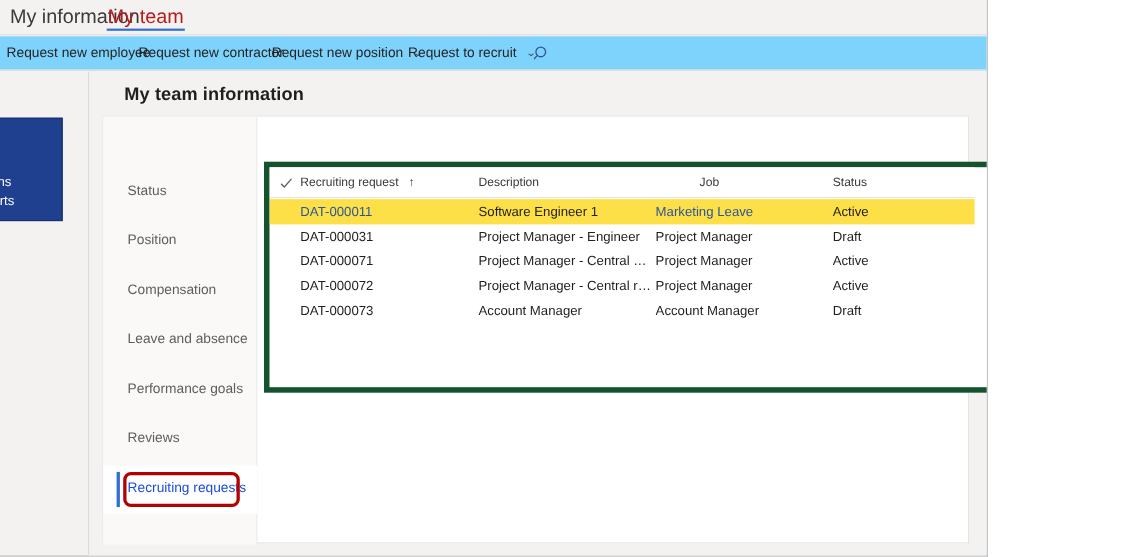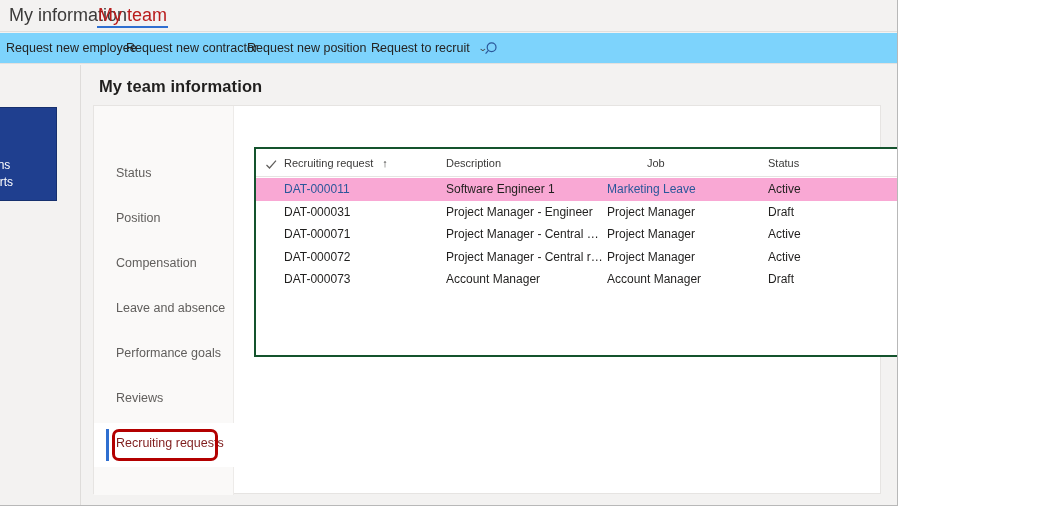--- a/index.html
+++ b/index.html
@@ -115,21 +115,21 @@
     position: absolute;
     left: 80px; top: 65px;
     width: 817px;
     height: 441px;
     background: #f3f2f1;
     border-left: 1px solid #dedcda;
   }
 
   #page-title {
     position: absolute;
-    left: 18px; top: 12px;
+    left: 32px; top: 12px;
     font-size: 16.5px;
     font-weight: bold;
     color: #201f1e;
     letter-spacing: 0.1px;
   }
 
   
   #content-card {
     position: absolute;
     left: 12px; top: 40px;
@@ -159,21 +159,21 @@
     position: absolute;
     left: 22px;
     top: 13px;
     font-size: 12.5px;
     color: #605e5c;
     white-space: nowrap;
   }
   .nav-item.selected {
     background: #ffffff;
   }
-  .nav-item.selected .nav-label { color: #7f1d1d; }
+  .nav-item.selected .nav-label { color: #1d4ed8; }
   .nav-item.selected::before {
     content: "";
     position: absolute;
     left: 12px; top: 6px;
     width: 3px; height: 32px;
     background: #2f6fd0;
   }
   #nav-0 { top: 47px; }
   #nav-1 { top: 92px; }
   #nav-2 { top: 137px; }
@@ -188,25 +188,25 @@
     left: 18px; top: 323px;
     width: 106px; height: 32px;
     border: 3px solid #b30000;
     border-radius: 7px;
     pointer-events: none;
   }
 
   
   #grid-panel {
     position: absolute;
-    left: 160px; top: 41px;
+    left: 146px; top: 41px;
     width: 734px;
     height: 210px;
     background: #ffffff;
-    border: 2px solid #14532d;
+    border: 5px solid #14532d;
     overflow: hidden;
   }
 
   #grid-header {
     position: absolute;
     left: 0; top: 0;
     width: 641px;
     height: 28px;
     background: #ffffff;
     border-bottom: 1px solid #e6e4e2;
@@ -238,21 +238,21 @@
     color: #3b3a39;
   }
 
   .grid-row {
     position: absolute;
     left: 0;
     width: 641px;
     height: 22.6px;
     cursor: pointer;
   }
-  .grid-row.selected { background: #f9a8d4; }
+  .grid-row.selected { background: #fde047; }
   .grid-row .cell {
     position: absolute;
     top: 0;
     height: 22.6px;
     line-height: 22.6px;
     font-size: 12px;
     color: #201f1e;
     white-space: nowrap;
     overflow: hidden;
     text-overflow: ellipsis;

